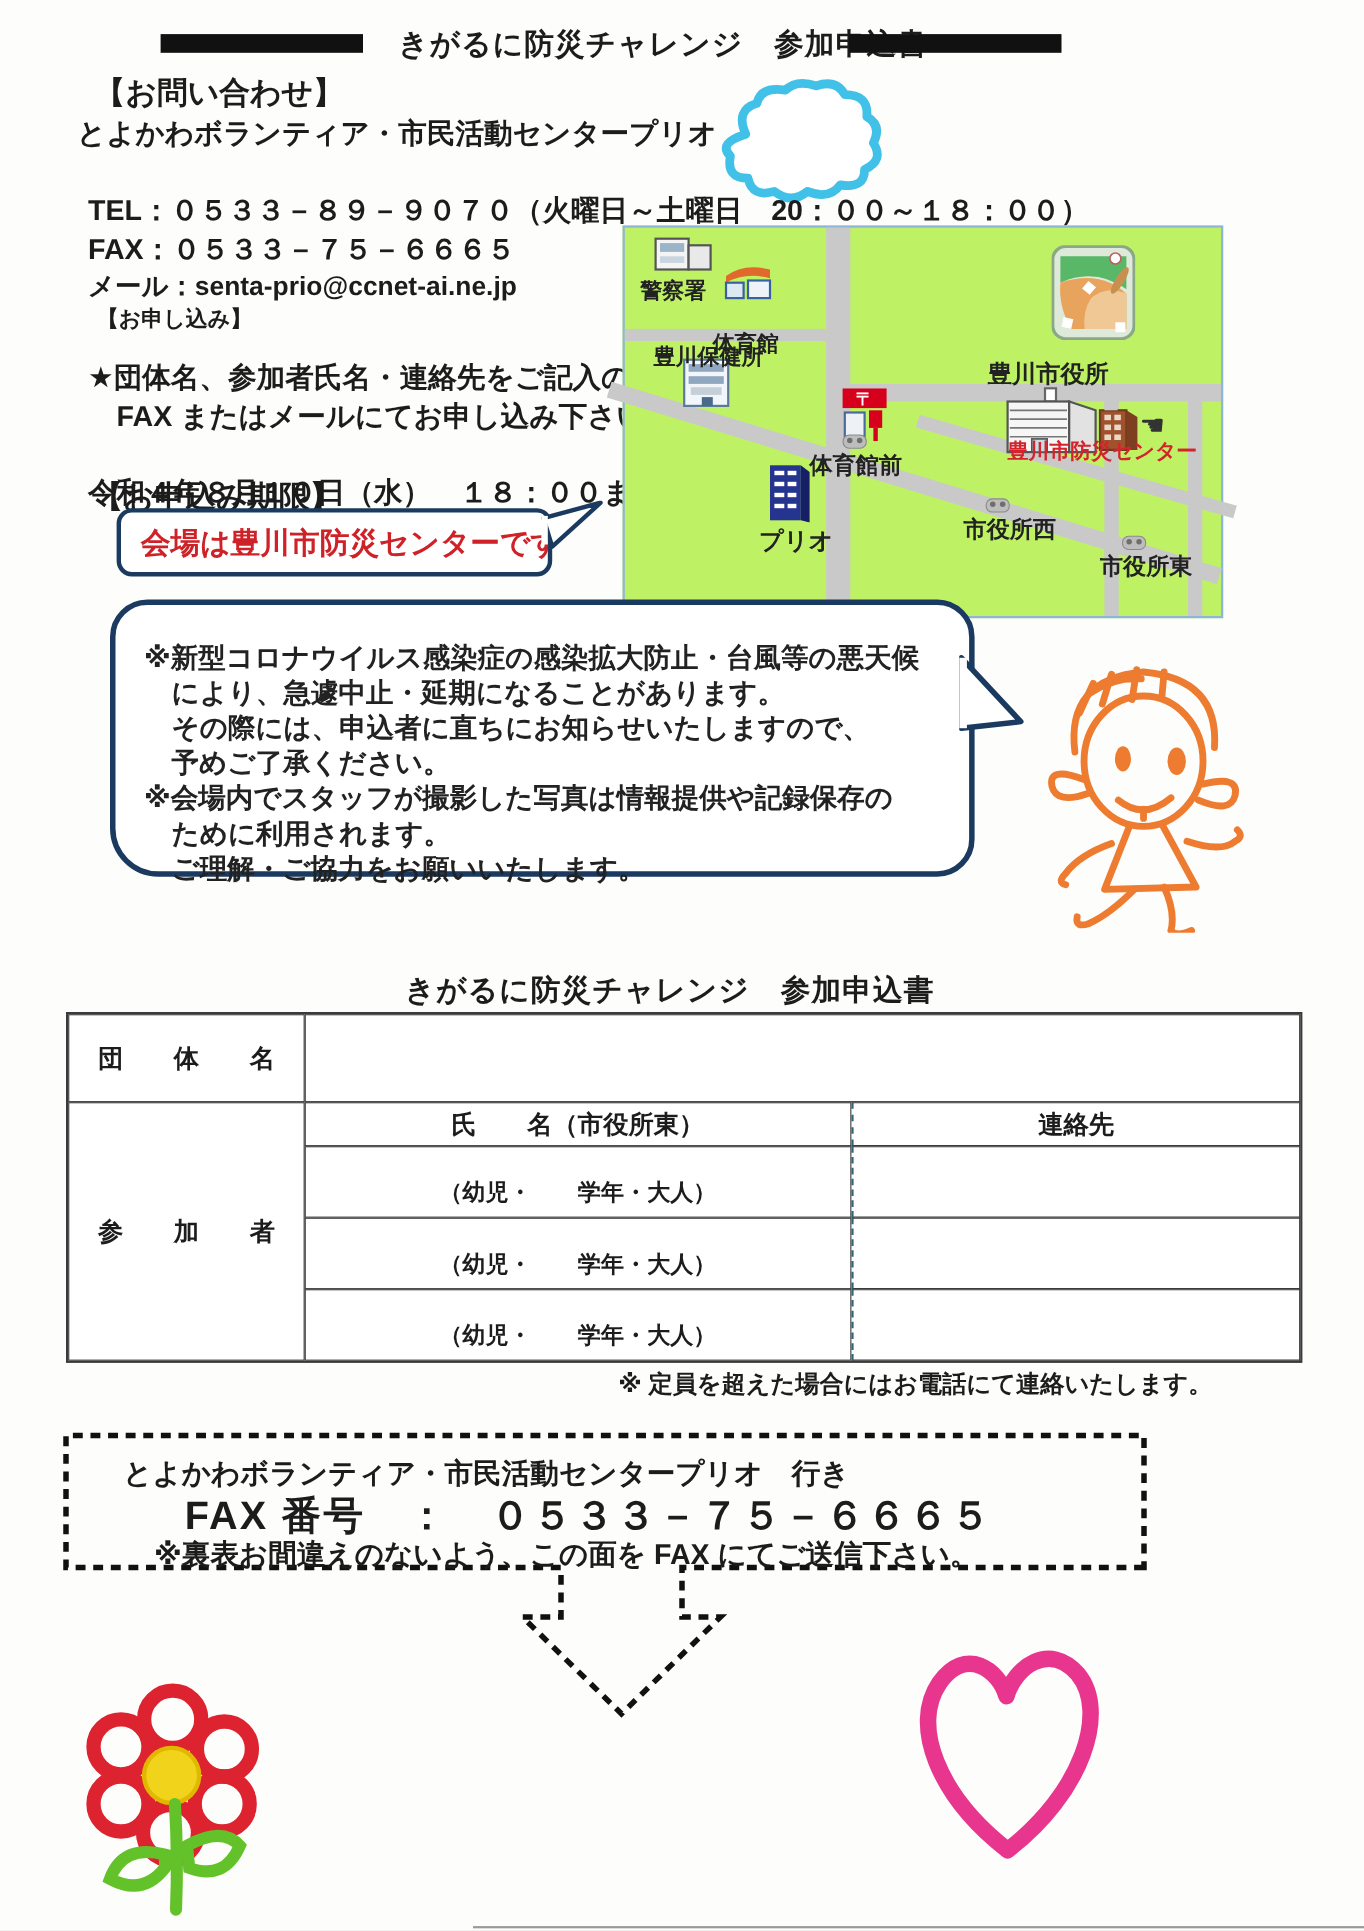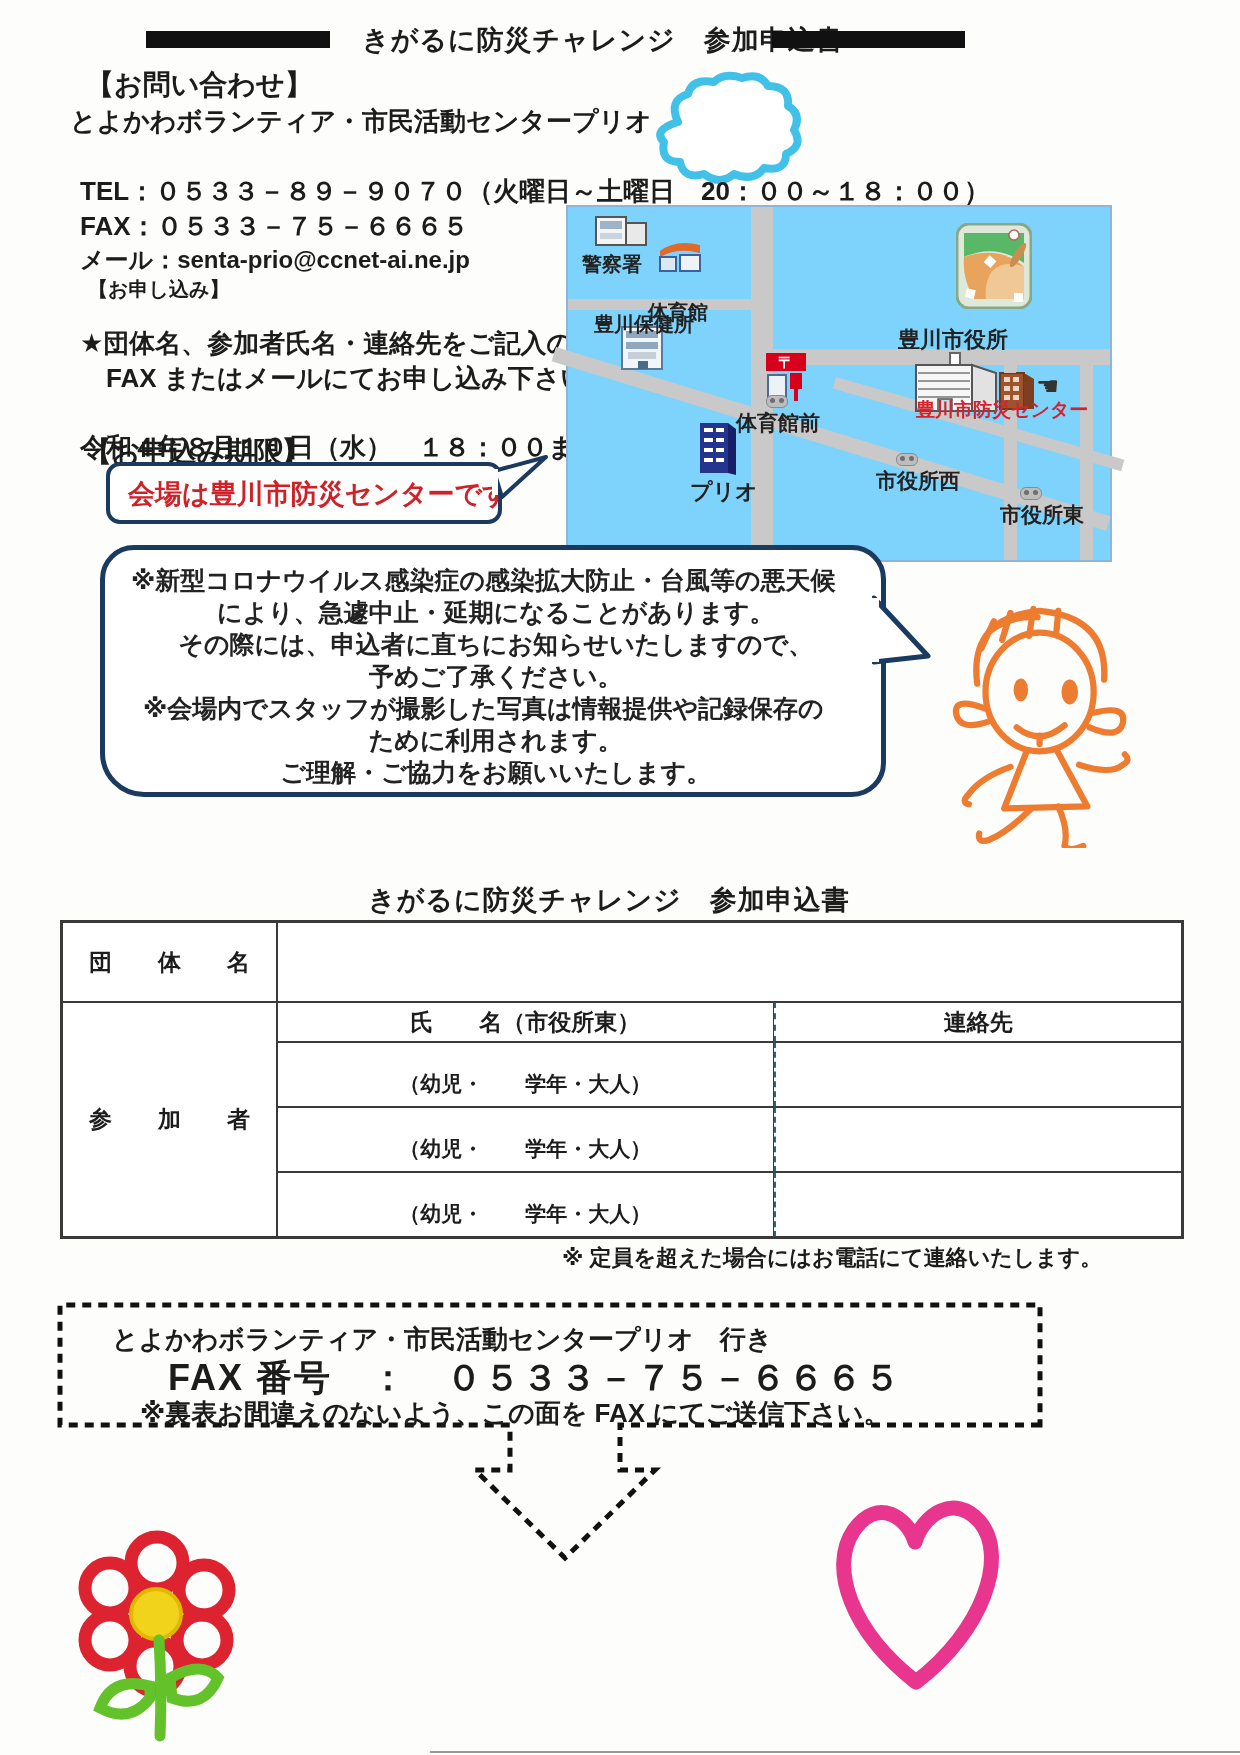--- a/index.html
+++ b/index.html
@@ -6,21 +6,21 @@
   #page{position:relative;width:1240px;height:1755px;background:#fdfdfb;overflow:hidden;
         font-family:"Liberation Sans","DejaVu Sans",sans-serif;color:#1c1c1c;}
   .abs{position:absolute;}
   
   .bar{background:#111;height:17px;}
   .title{font-size:27px;font-weight:bold;letter-spacing:1px;white-space:pre;}
   
   .line{font-size:26px;font-weight:bold;white-space:pre;}
   .line.small{font-size:24px;}
   
-  #map{left:566px;top:205px;width:542px;height:353px;border:2px solid #8fb5d8;background:#7dd3fc;}
+  #map{left:566px;top:205px;width:542px;height:353px;border:2px solid #8fb5d8;background:#bef264;}
   .road{position:absolute;background:#c9c9c9;}
   .maplabel{position:absolute;font-weight:bold;font-size:20px;white-space:pre;color:#222;}
   .maplabel.red{color:#d5232d;font-size:19px;}
   .tlight{position:absolute;width:20px;height:11px;background:#bdbdbd;border:1px solid #8a8a8a;border-radius:6px;}
   .tlight:before,.tlight:after{content:"";position:absolute;top:2px;width:5px;height:5px;border-radius:50%;background:#6e6e6e;}
   .tlight:before{left:3px;} .tlight:after{right:3px;}
   
   .bubble{position:absolute;background:#fff;border:4px solid #1b3a60;border-radius:14px;}
   #bigBubble{border-width:5px;border-radius:34px 34px 34px 44px;}
   .venue-text{color:#cf2128;font-size:27px;font-weight:bold;white-space:pre;}
@@ -176,21 +176,21 @@
 
   <div class="bubble" style="left:106px;top:462px;width:388px;height:54px;">
     <div class="abs venue-text" style="left:18px;top:10px;">会場は豊川市防災センターです</div>
   </div>
   <svg class="abs" style="left:492px;top:455px;" width="60" height="50" viewBox="0 0 60 50">
     <path d="M2 16 L54 2 L10 42 Z" fill="#fff" stroke="#1b3a60" stroke-width="4" stroke-linejoin="round"></path>
     <rect x="0" y="14" width="6" height="26" fill="#fff"></rect>
   </svg>
 
   <div class="bubble" id="bigBubble" style="left:100px;top:545px;width:776px;height:242px;">
-    <div class="abs" style="left:26px;top:14px;text-align:center;">
+    <div class="abs" style="left:26px;top:32px;">
       <div class="notice-line">※新型コロナウイルス感染症の感染拡大防止・台風等の悪天候</div>
       <div class="notice-line">　により、急遽中止・延期になることがあります。</div>
       <div class="notice-line">　その際には、申込者に直ちにお知らせいたしますので、</div>
       <div class="notice-line">　予めご了承ください。</div>
       <div class="notice-line">※会場内でスタッフが撮影した写真は情報提供や記録保存の</div>
       <div class="notice-line">　ために利用されます。</div>
       <div class="notice-line">　ご理解・ご協力をお願いいたします。</div>
     </div>
   </div>
   <svg class="abs" style="left:872px;top:590px;" width="62" height="80" viewBox="0 0 62 80">

